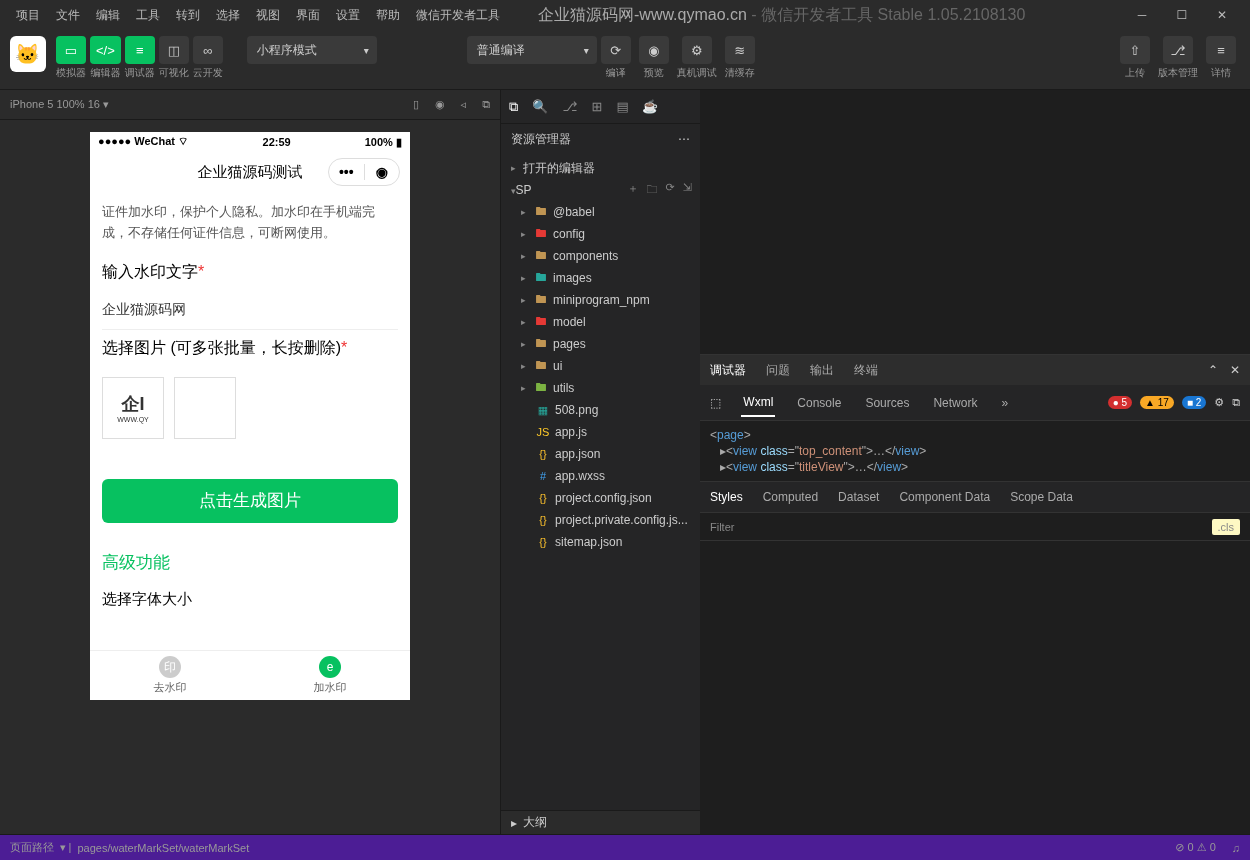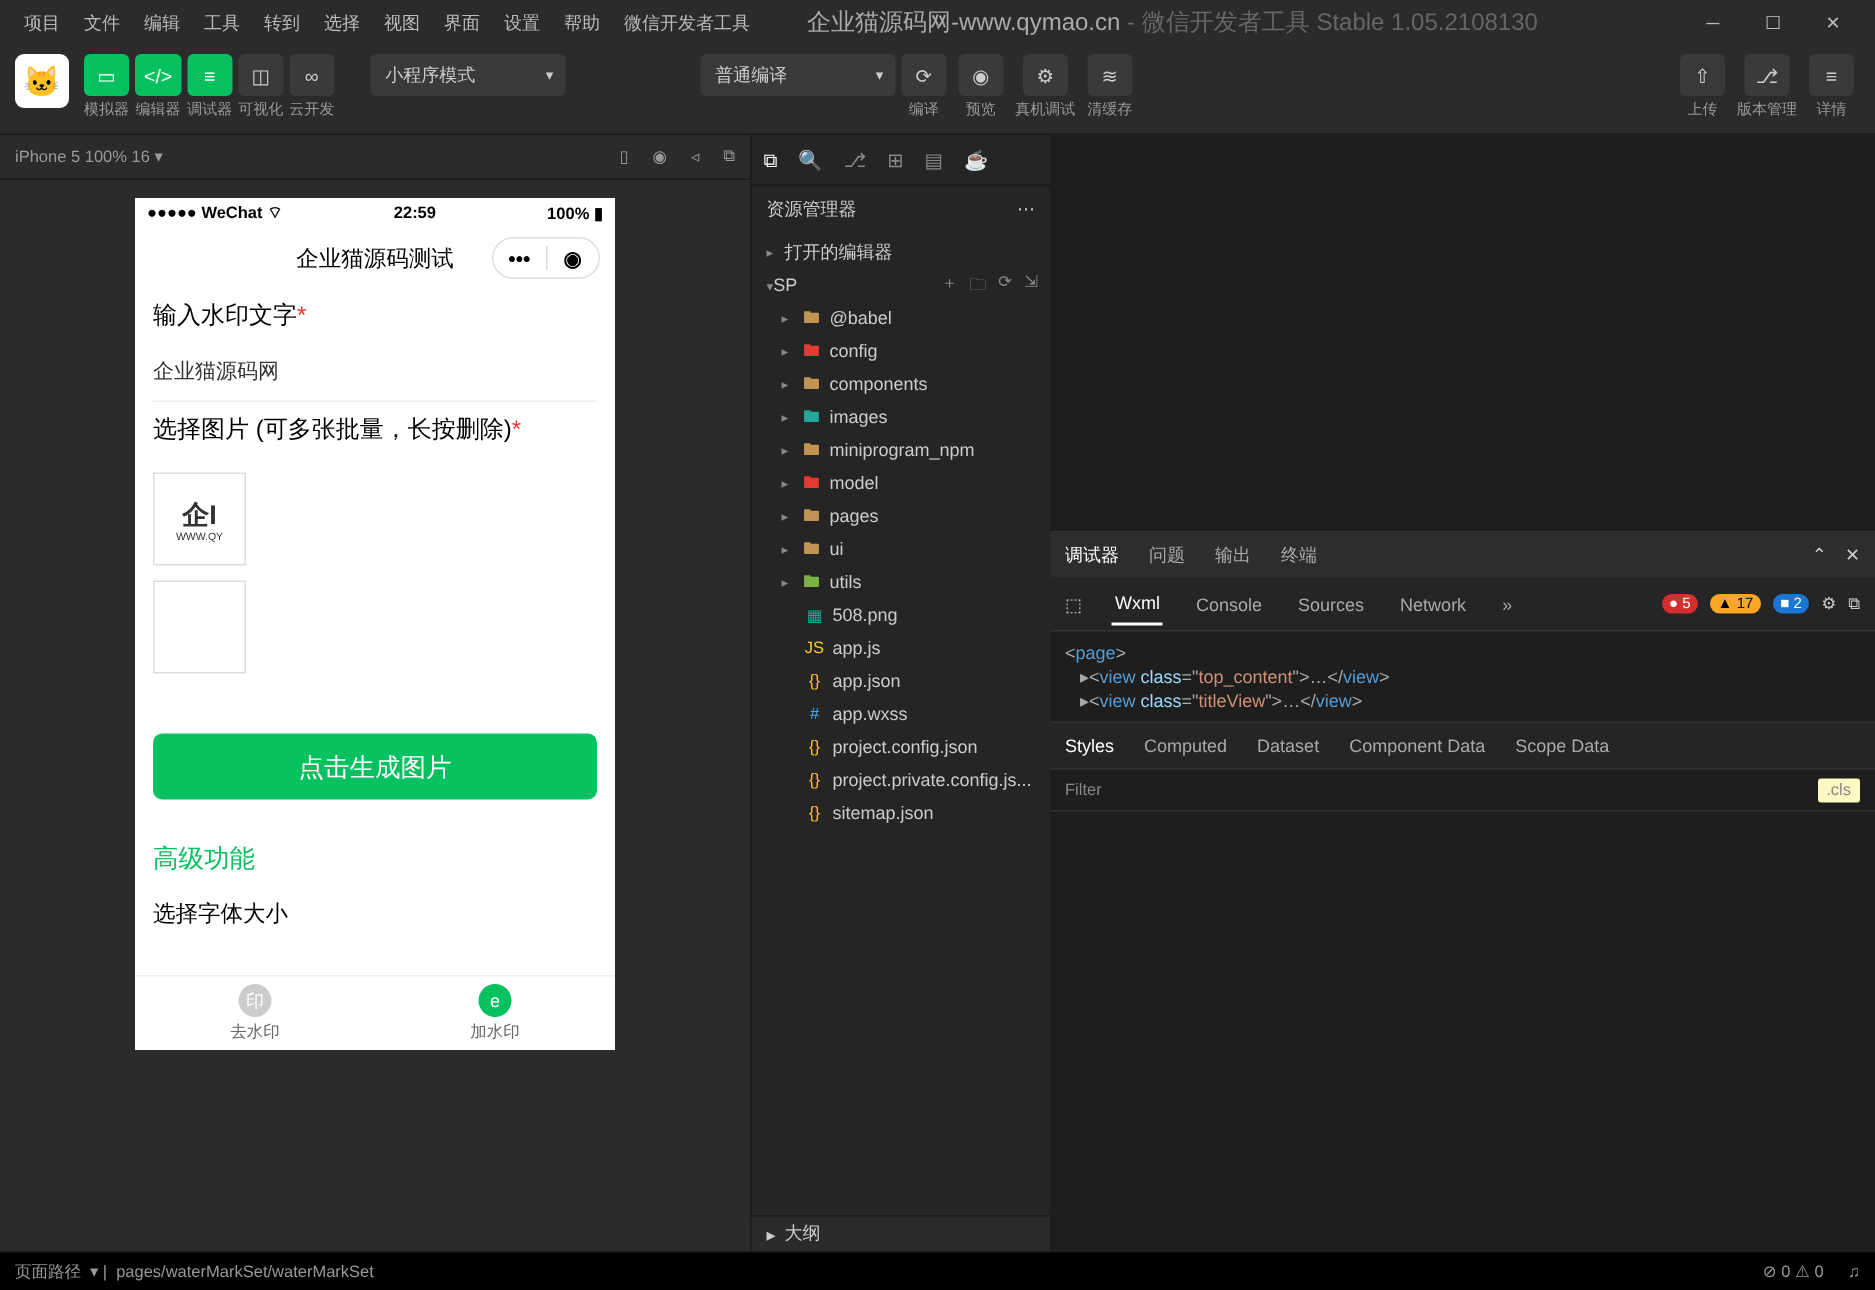--- a/index.html
+++ b/index.html
@@ -31,21 +31,21 @@
 .phone-status { height: 20px; display: flex; align-items: center; justify-content: space-between; padding: 0 8px; font-size: 11px; font-weight: bold; }
 .phone-nav { height: 40px; display: flex; align-items: center; justify-content: center; position: relative; font-size: 15px; font-weight: 500; }
 .phone-nav .capsule { position: absolute; right: 10px; width: 72px; height: 28px; border: 1px solid #ddd; border-radius: 14px; display: flex; align-items: center; }
 .phone-nav .capsule .dot { flex: 1; text-align: center; font-size: 14px; font-weight: bold; }
 .phone-nav .capsule .sep { width: 1px; height: 16px; background: #ddd; }
 .phone-body { flex: 1; padding: 0 12px; overflow: hidden; }
 .phone-desc { font-size: 13px; color: #555; padding: 10px 0; line-height: 1.6; }
 .phone-section-title { font-size: 16px; font-weight: 500; padding: 8px 0; }
 .phone-section-title .req { color: #e33; }
 .phone-input { font-size: 14px; color: #333; padding: 10px 0; border-bottom: 1px solid #eee; }
-.phone-images { display: flex; gap: 10px; padding: 10px 0; flex-direction: column; }
+.phone-images { display: flex; gap: 10px; padding: 10px 0; }
 .phone-img-thumb { width: 62px; height: 62px; border: 1px solid #ddd; background: #fff; display: flex; align-items: center; justify-content: center; font-size: 10px; color: #333; overflow: hidden; flex-direction: column; }
 .phone-btn { background: #07c160; color: #fff; height: 44px; border-radius: 6px; display: flex; align-items: center; justify-content: center; font-size: 17px; margin: 30px 0 20px; }
 .phone-adv { color: #07c160; font-size: 17px; font-weight: 500; padding: 8px 0; }
 .phone-tabbar { height: 50px; border-top: 1px solid #eee; display: flex; }
 .phone-tab { flex: 1; display: flex; flex-direction: column; align-items: center; justify-content: center; font-size: 11px; color: #666; }
 .phone-tab .tab-icon { width: 22px; height: 22px; background: #ccc; border-radius: 50%; margin-bottom: 2px; display:flex; align-items:center; justify-content:center; color:#fff; font-size:12px; }
 .phone-tab.active .tab-icon { background: #07c160; }
 .explorer { width: 200px; background: #252526; border-left: 1px solid #1a1a1a; display: flex; flex-direction: column; }
 .explorer-tabs { height: 34px; display: flex; align-items: center; padding: 0 8px; gap: 14px; border-bottom: 1px solid #1a1a1a; }
 .explorer-tabs span { color: #888; font-size: 13px; cursor: pointer; }
@@ -86,21 +86,21 @@
 .dom-tree .tag { color: #569cd6; }
 .dom-tree .attr { color: #9cdcfe; }
 .dom-tree .val { color: #ce9178; }
 .dom-tree .line { padding: 1px 0; }
 .styles-tabs { height: 32px; background: #252526; display: flex; align-items: center; padding: 0 10px; gap: 20px; font-size: 12px; border-top: 1px solid #333; border-bottom: 1px solid #333; }
 .styles-tabs span { color: #aaa; cursor: pointer; }
 .styles-tabs span.active { color: #fff; }
 .filter-row { height: 28px; display: flex; align-items: center; padding: 0 10px; border-bottom: 1px solid #333; font-size: 11px; color: #888; }
 .filter-row .cls { margin-left: auto; background: #fef9c3; padding: 2px 6px; border-radius: 2px; }
 .outline { height: 24px; background: #2b2b2b; display: flex; align-items: center; padding: 0 10px; font-size: 12px; color: #ccc; border-top: 1px solid #1a1a1a; }
-.statusbar { height: 26px; background: #000000; display: flex; align-items: center; padding: 0 10px; font-size: 11px; color: #999; border-top: 1px solid #1a1a1a; }
+.statusbar { height: 26px; background: #4c1d95; display: flex; align-items: center; padding: 0 10px; font-size: 11px; color: #999; border-top: 1px solid #1a1a1a; }
 .statusbar .sb-right { margin-left: auto; display: flex; gap: 16px; align-items: center; }
 </style>
 </head>
 <body>
 
 <div class="titlebar">
   <span class="menu-item">项目</span>
   <span class="menu-item">文件</span>
   <span class="menu-item">编辑</span>
   <span class="menu-item">工具</span>
@@ -205,20 +205,21 @@
         </div>
         <div class="phone-nav">
           <span>企业猫源码测试</span>
           <div class="capsule">
             <span class="dot">•••</span>
             <span class="sep"></span>
             <span class="dot">◉</span>
           </div>
         </div>
         <div class="phone-body">
+          <div class="phone-desc">证件加水印，保护个人隐私。加水印在手机端完成，不存储任何证件信息，可断网使用。</div>
           <div class="phone-section-title"><span>输入水印文字</span><span class="req">*</span></div>
           <div class="phone-input">企业猫源码网</div>
           <div class="phone-section-title"><span>选择图片 (可多张批量，长按删除)</span><span class="req">*</span></div>
           <div class="phone-images">
             <div class="phone-img-thumb">
               <div style="font-size:18px;font-weight:bold;">企I</div>
               <div style="font-size:7px;">WWW.QY</div>
             </div>
             <div class="phone-img-thumb"></div>
           </div>

